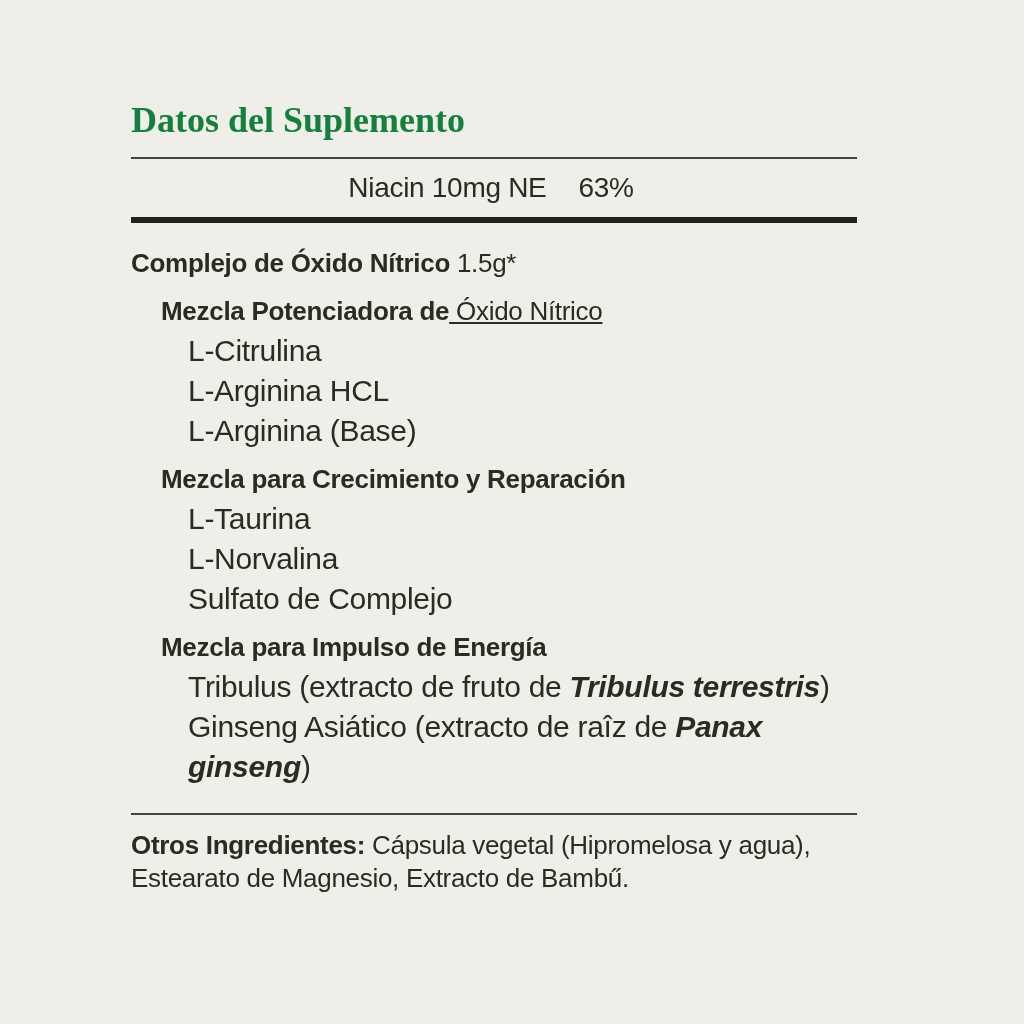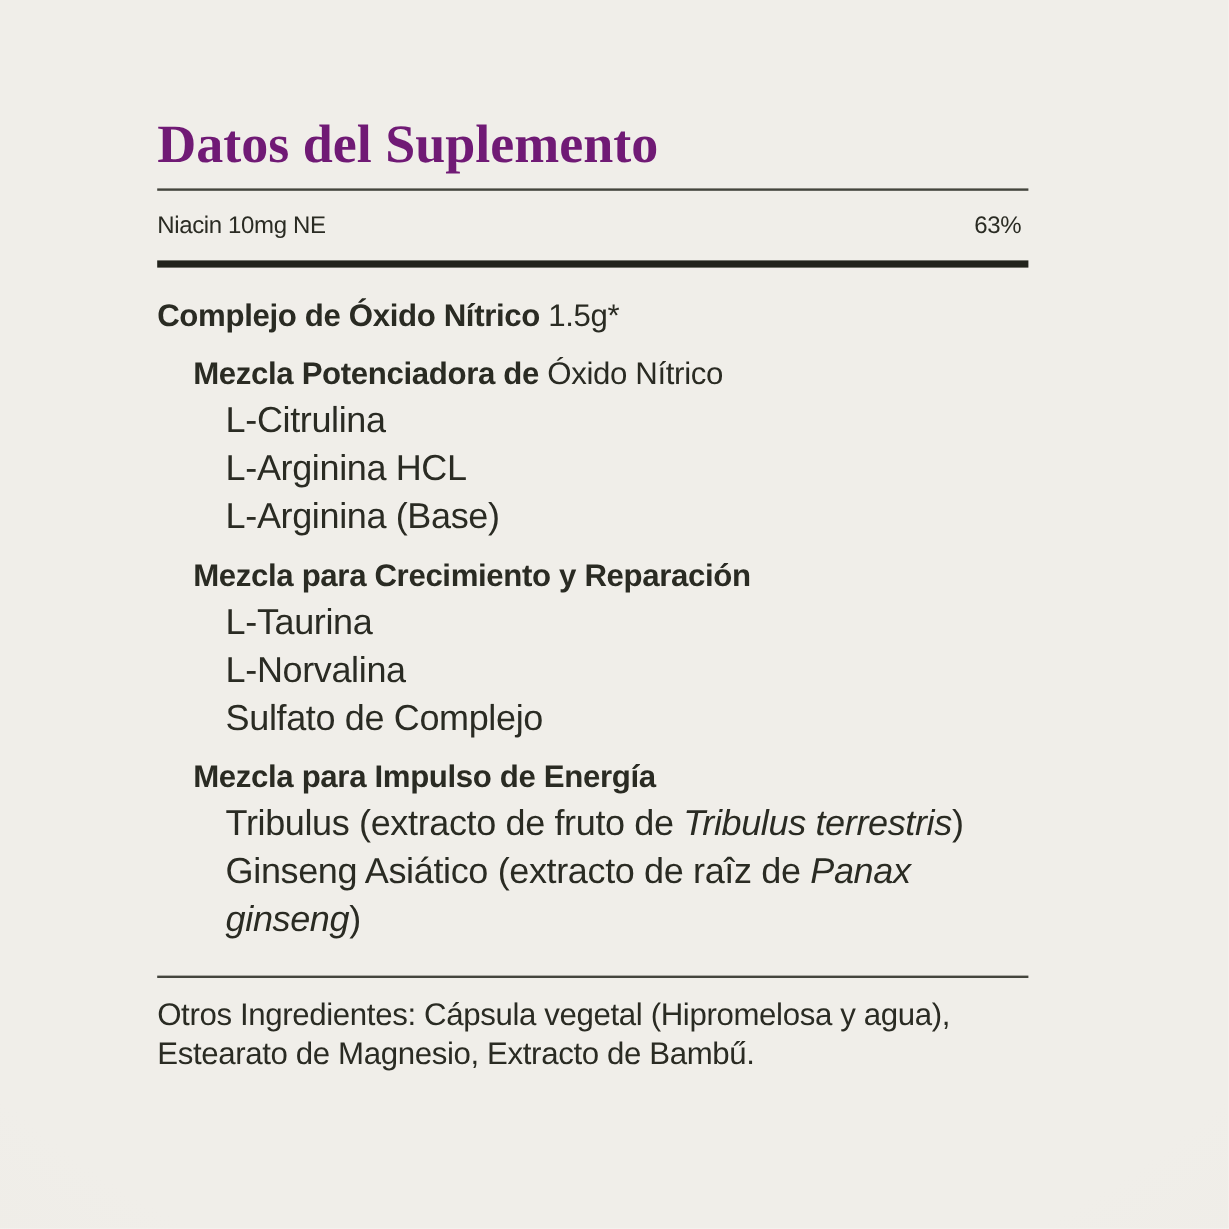--- a/index.html
+++ b/index.html
@@ -17,59 +17,59 @@
   .panel {
     position: absolute;
     left: 131px; top: 100px;
     width: 726px;
     letter-spacing: -0.3px;
   }
   .title {
     margin: 0;
     font-family: "Liberation Serif", serif;
     font-weight: 700;
-    font-size: 45px;
+    font-size: 36px;
     line-height: 40px;
     letter-spacing: 0px;
-    color: #701a75;
+    color: #15803d;
   }
   .rule { width: 100%; background: #44453d; height: 2px; }
   .rule-top    { margin-top: 17px; }
   .rule-thick  { height: 6px; background: #22231c; margin-top: 12px; }
   .rule-bottom { margin-top: 26px; }
   .nutrient-row {
-    display: flex; justify-content: space-between; align-items: baseline;
+    display: flex; justify-content: center; align-items: baseline;
     margin-top: 12px;
-    font-size: 20px; line-height: 34px; gap: 32px;
+    font-size: 28px; line-height: 34px; gap: 32px;
   }
   .nutrient-row .dv { padding-right: 6px; }
   .complex-row {
     display: flex; 
     margin-top: 20px;
     font-size: 26px; line-height: 40px;
   }
   .complex-row .bold { font-weight: 700; }
   .complex-row .footnote { padding-right: 14px; font-size: 26px; }
   .blend-heading {
     margin-left: 30px; margin-top: 8px;
     font-size: 26px; line-height: 40px;
     font-weight: 700;
   }
-  .blend-heading .rest { font-weight: 400; }
+  .blend-heading .rest { font-weight: 400; text-decoration: underline; }
   .blend-item {
     margin-left: 57px;
     font-size: 30px; line-height: 40px;
     font-weight: 400;
   }
-  .blend-item .latin { font-style: italic; }
+  .blend-item .latin { font-style: italic; font-weight: bold; }
   .other {
     margin: 14px 0 0 0;
     font-size: 26px; line-height: 33px;
   }
-  .other .bold { font-weight: 400; }
+  .other .bold { font-weight: 700; }
 </style>
 </head>
 <body>
 
 <div class="panel">
 
   <h1 class="title">Datos del Suplemento</h1>
 
   <div class="rule rule-top"></div>
 

